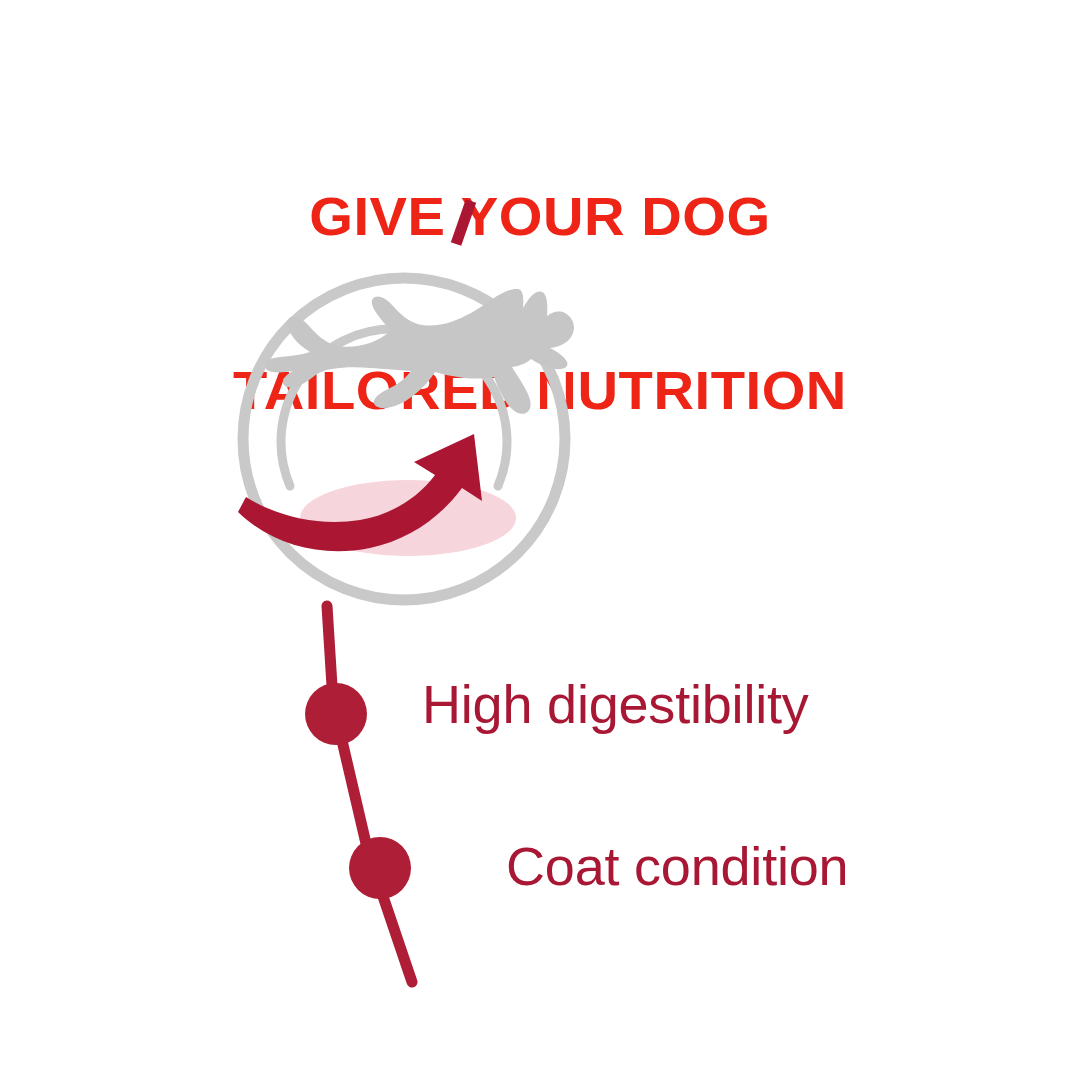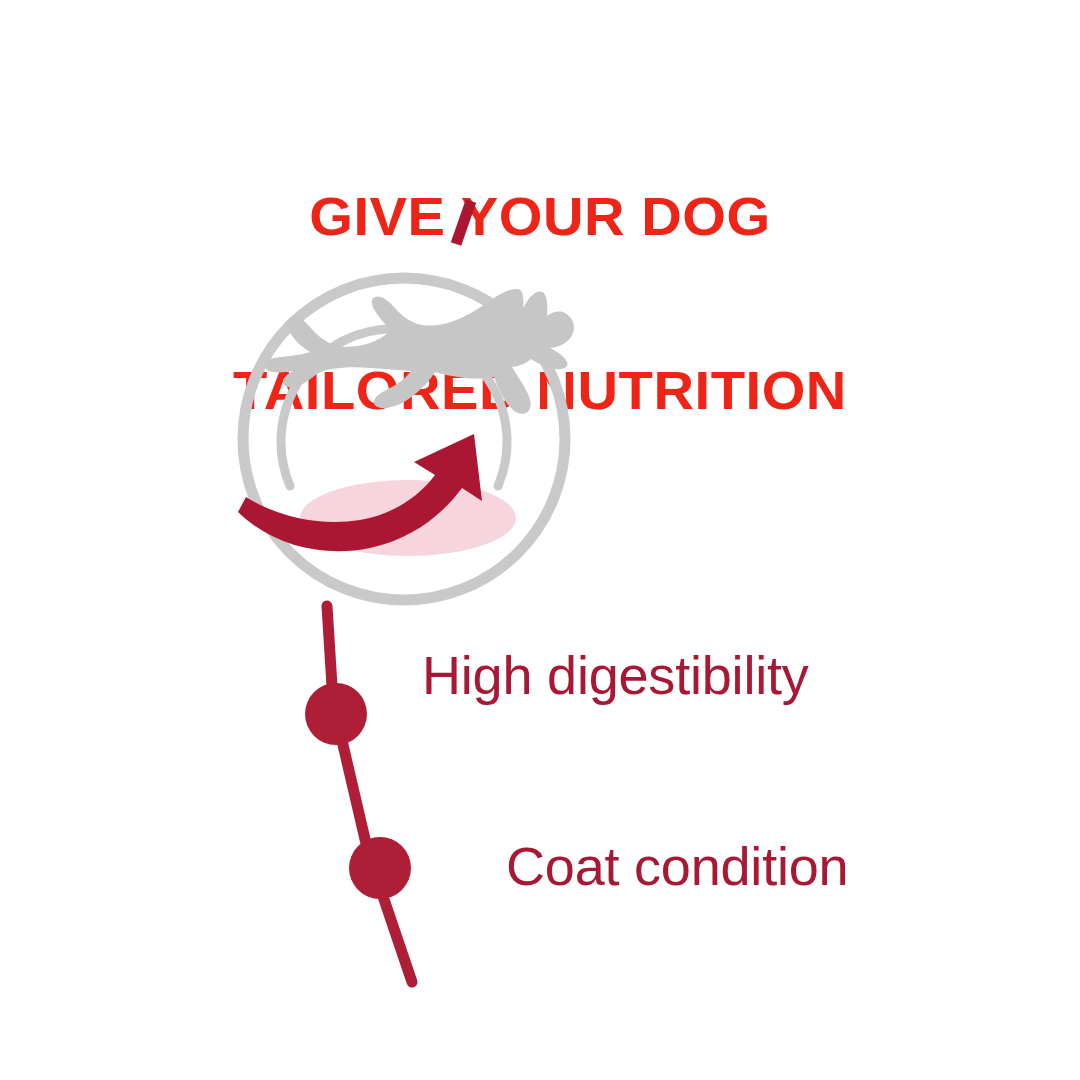--- a/index.html
+++ b/index.html
@@ -64,21 +64,21 @@
     position: absolute;
     color: #A81733;
     font-family: "Liberation Sans", sans-serif;
     font-weight: normal;
     font-size: 54px;
     line-height: 60px;
     white-space: nowrap;
     letter-spacing: -0.2px;
   }
   .benefit-0 { left: 622px; top: 398px; }
-  .benefit-1 { left: 422px; top: 645px; }
+  .benefit-1 { left: 422px; top: 674px; }
   .benefit-2 { left: 466px; top: 836px; margin-left: 40px; }
 
   
   .footer {
     position: absolute;
     left: 0;
     top: 968px;
     width: 1080px;
     height: 112px;
   }

